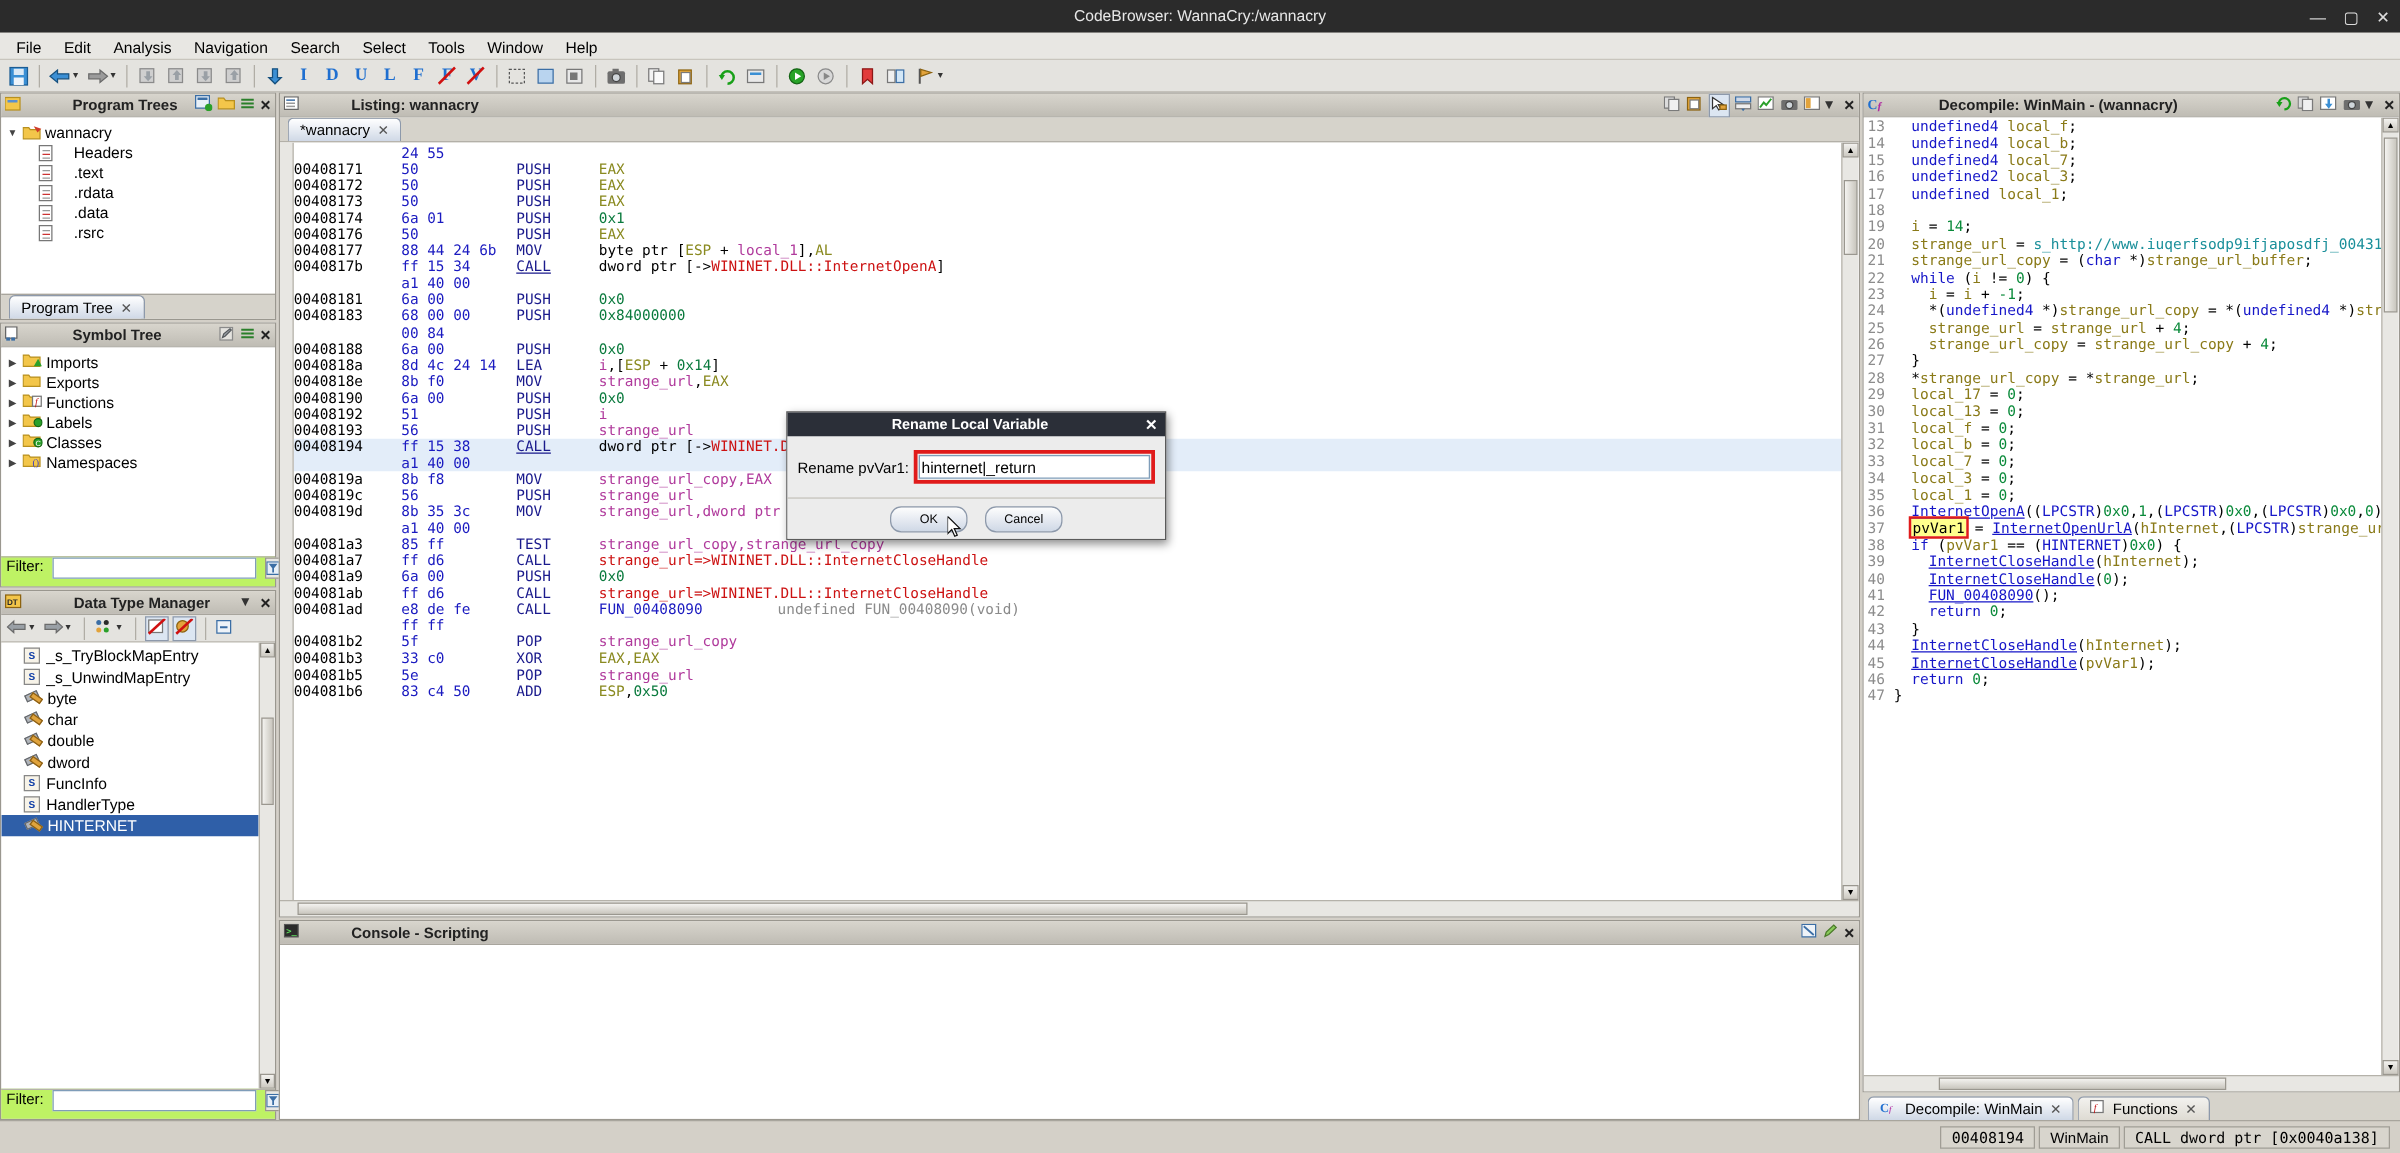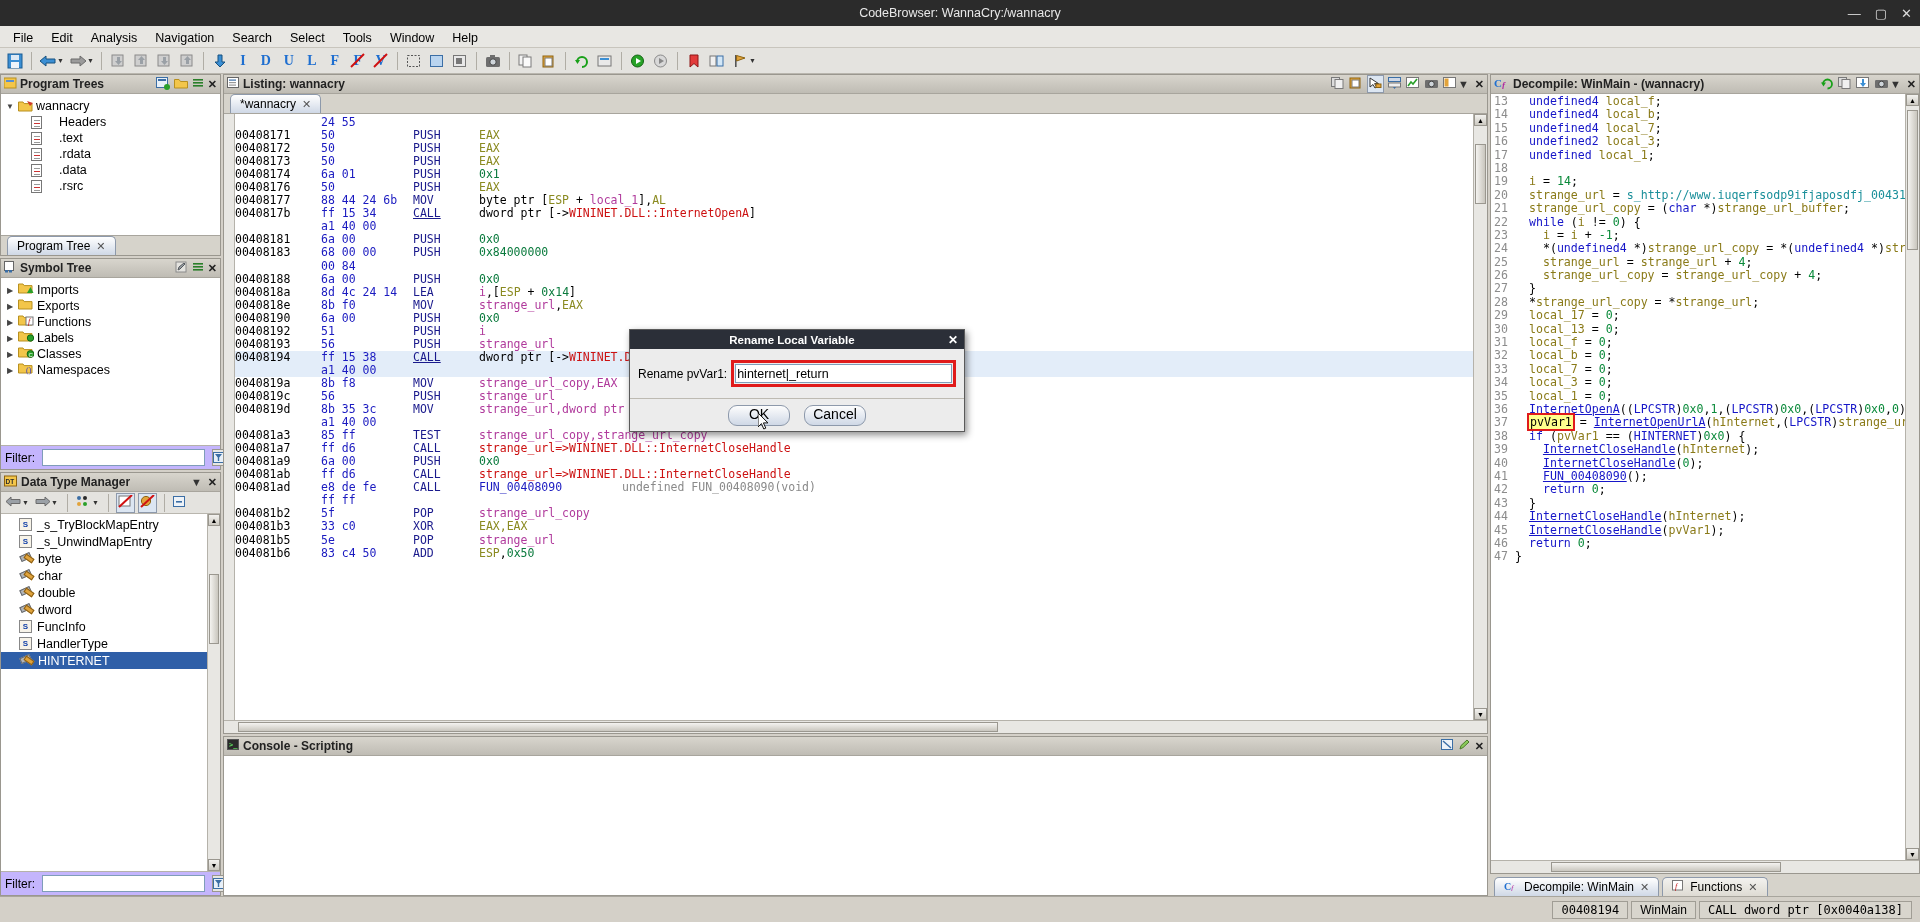--- a/index.html
+++ b/index.html
@@ -33,21 +33,21 @@
   
   #main { position:absolute; top:74px; left:0; right:0; bottom:26px;
     display:flex; }
 
   
   .panel { background:#f2f1ef; border:1px solid #9a978f; display:flex;
     flex-direction:column; }
   .phead { height:19px; background:linear-gradient(#d8d5cd,#bfbcb4);
     display:flex; align-items:center; padding:0 3px; font-size:12px;
     font-weight:bold; color:#222; border-bottom:1px solid #a8a59d; }
-  .phead .ptitle { flex:1; padding-left:3px; font-weight:bold; }
+  .phead .ptitle { flex:1; padding-left:3px; font-weight:bold;margin-left:38px; }
   .phead .picons { display:flex; align-items:center; gap:4px; }
   .phead .picons span { font-size:11px; }
 
   
   #leftcol { width:221px; display:flex; flex-direction:column; gap:0; }
   #ptrees { height:182px; }
   .treebody { flex:1; background:#fff; overflow:hidden; padding:4px 0 0 4px;
     font-size:12.5px; }
   .trow { display:flex; align-items:center; height:16px; gap:3px; }
   .trow .arrow { width:10px; font-size:8px; color:#444; text-align:center; }
@@ -57,22 +57,22 @@
   .docicon:after { content:""; position:absolute; left:2px; top:3px; width:6px;
      height:1px; box-shadow:0 3px 0 #c33, 0 6px 0 #999; background:#999; }
   .tabstrip { height:20px; background:#d6d3cb; border-top:1px solid #a8a59d;
     display:flex; align-items:flex-end; padding-left:6px; }
   .ptab { background:linear-gradient(#ffffff,#cfd8e6); border:1px solid #8d99ab;
     border-bottom:none; border-radius:5px 5px 0 0; padding:2px 9px 2px 9px;
     font-size:12px; display:flex; align-items:flex-end; gap:6px; }
   .ptab .x { font-size:11px; color:#555; }
 
   #symtree { height:212px; margin-top:2px; }
-  #filterbar { height:24px; background:#c4b5fd; border-top:1px solid #b5b2aa;
-    display:flex; align-items:center; padding:0 4px; gap:7px; font-size:12px; }
+  #filterbar { height:24px; background:#bef264; border-top:1px solid #b5b2aa;
+    display:flex; align-items:flex-start; padding:0 4px; gap:7px; font-size:12px; }
   #filterbar input, .filterin { height:17px; border:1px solid #7f9db9;
     background:#fff; font-size:12px; padding:0 3px; }
   .fbtn { width:17px; height:17px; border:1px solid #9a978f; background:#e8e7e3;
     display:flex; align-items:center; justify-content:center; font-size:9px;
     color:#1f6fd0;}
 
   #dtm { flex:1; margin-top:2px; }
   #dtmtools { height:22px; background:#e4e3df; display:flex; align-items:center;
     padding:0 4px; gap:3px; border-bottom:1px solid #b9b6ae; }
   .dtrow { display:flex; align-items:center; height:17px; gap:5px;
@@ -134,41 +134,41 @@
   
   #status { position:absolute; bottom:0; left:0; right:0; height:26px;
     background:#d4d0c8; border-top:1px solid #a8a59d; display:flex;
     align-items:center; }
   #status .spacer { flex:1; }
   #status .cell { border:1px solid #a09d95; background:#d8d5cd; height:18px;
     display:flex; align-items:center; padding:0 8px; margin-right:3px;
     font-size:12px; font-family:"DejaVu Sans Mono", monospace;}
 
   
-  #dlgwrap { position:absolute; left:629px; top:329px; width:336px; height:103px;
+  #dlgwrap { position:absolute; left:629px; top:329px; width:304px; height:103px;
     z-index:50; box-shadow:2px 3px 7px rgba(0,0,0,.45); }
   #dlg { width:100%; height:100%; background:#ececec; border:1px solid #5a5a5a;
     display:flex; flex-direction:column; }
   #dlghead { height:19px; background:#2b2f38; color:#fff; display:flex;
     align-items:center; padding:0 6px; font-size:11.5px; font-weight:bold;
     position:relative; }
   #dlghead .dt { flex:1; text-align:center; }
   #dlghead .dx { font-size:12px; }
   #dlgbody { flex:1; background:#ececec; display:flex; align-items:center;
     padding:0 8px; border-bottom:1px solid #bdbab2; }
   #dlgbody label { font-size:12px; white-space:nowrap; }
   .redring { border:3px solid #e01b1b; padding:1px; margin-left:4px; flex:1; }
   #dlgbody input { width:100%; height:19px; border:1px solid #7f9db9;
     background:#fff; font-size:12.5px; padding:0 1px;
     font-family:"Liberation Sans", sans-serif; }
   #dlgfoot { height:32px; display:flex; align-items:center;
     justify-content:center; gap:14px; background:#ececec; }
   .dbtn { min-width:62px; height:21px; border:1px solid #8d99ab;
     border-radius:9px; background:linear-gradient(#fdfdfd,#cfd8e6);
-    font-size:14px; display:flex; align-items:flex-start; justify-content:center; }
+    font-size:10px; display:flex; align-items:center; justify-content:center; }
   #cursorarrow { position:absolute; left:758px; top:413px; z-index:60;
     width:12px; height:18px; }
 
   .vsb { width:13px; background:#e8e7e3; border-left:1px solid #b5b2aa;
      position:relative; }
   .vsb .thumb { position:absolute; left:1px; right:1px; background:
      linear-gradient(90deg,#f4f3f0,#c9c6be); border:1px solid #9a978f; }
   .hsb { height:13px; background:#e8e7e3; border-top:1px solid #b5b2aa;
      position:relative; }
   .hsb .thumb { position:absolute; top:1px; bottom:1px; background:

